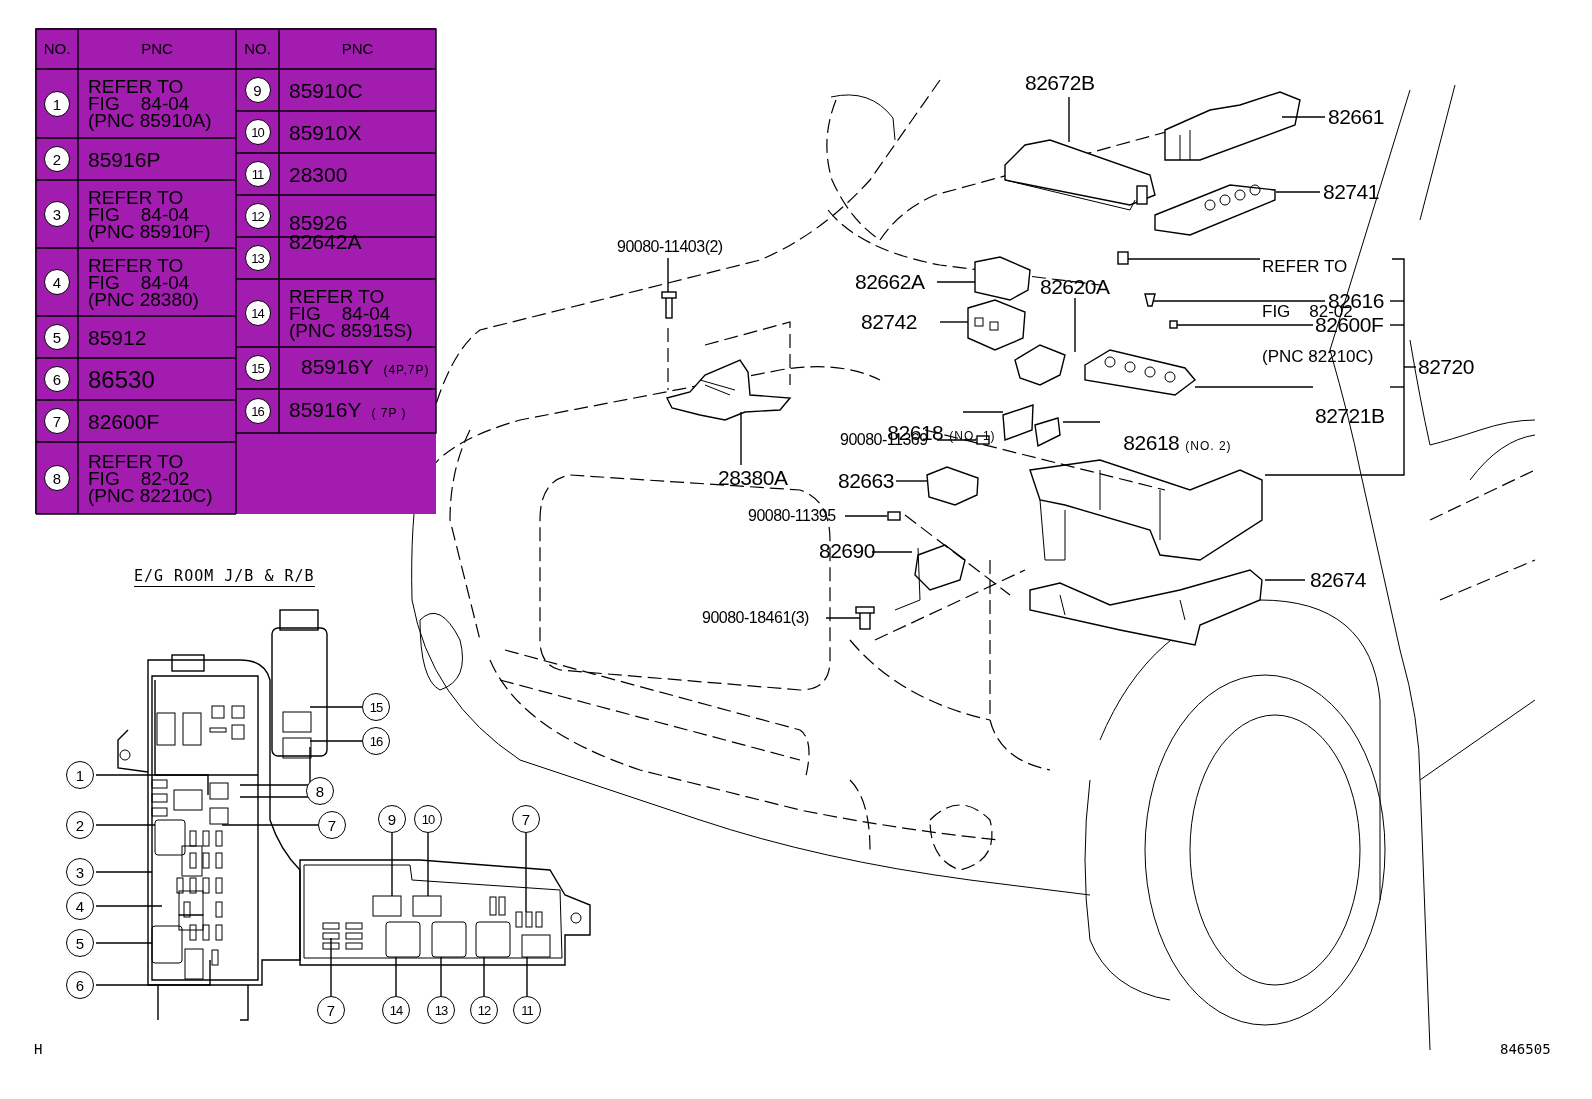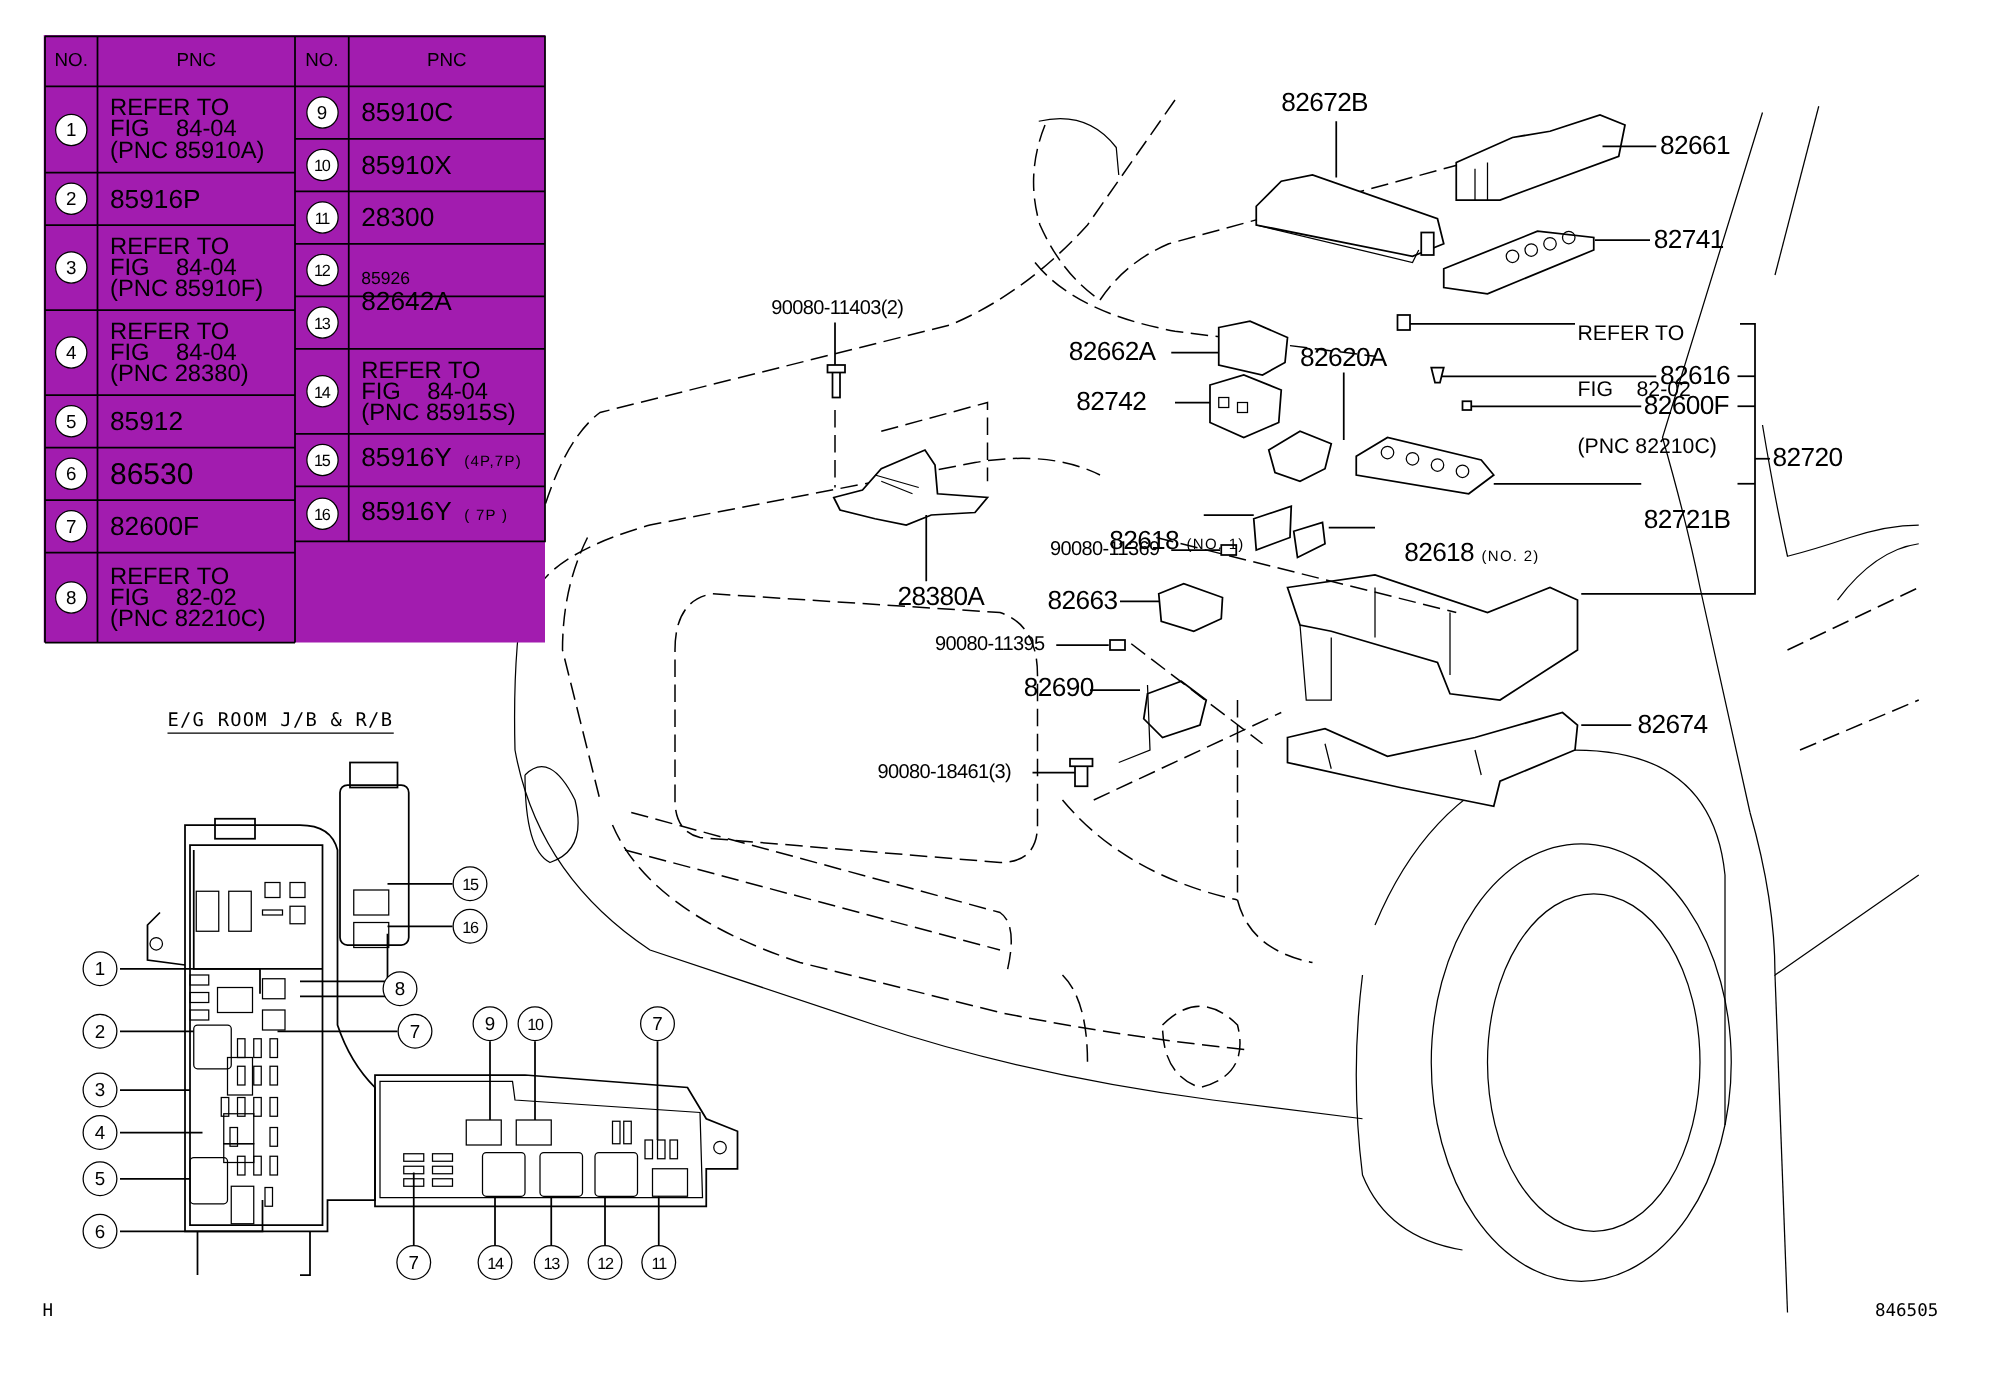--- a/index.html
+++ b/index.html
@@ -399,40 +399,40 @@
         <div class="cell num" style="left: 201px; top: 125px; width: 43px; height: 42px;">
           <div class="circ sm">11</div>
         </div>
         <div class="cell txt" style="left: 244px; top: 125px; width: 153px; height: 42px;">
           <div class="line" style="font-size: 21px;"><span>28300</span></div>
         </div>
         <div class="cell num" style="left: 201px; top: 167px; width: 43px; height: 42px;">
           <div class="circ sm">12</div>
         </div>
         <div class="cell txt" style="left: 244px; top: 167px; width: 157px; height: 42px;">
-          <div class="line" style="font-size: 14px; margin-top: 12px;"><span>85926</span></div>
+          <div class="line" style="font-size: 21px; margin-top: 12px;"><span>85926</span></div>
         </div>
         <div class="cell num" style="left: 201px; top: 209px; width: 43px; height: 42px;">
           <div class="circ sm">13</div>
         </div>
         <div class="cell txt" style="left: 244px; top: 192px; width: 157px; height: 42px;">
           <div class="line" style="font-size: 21px;"><span>82642A</span></div>
         </div>
         <div class="cell num" style="left: 201px; top: 251px; width: 43px; height: 68px;">
           <div class="circ sm">14</div>
         </div>
         <div class="cell txt" style="left: 244px; top: 251px; width: 157px; height: 68px;">
           <div class="line"><span>REFER TO</span></div>
           <div class="line"><span>FIG    84-04</span></div>
           <div class="line"><span>(PNC 85915S)</span></div>
         </div>
         <div class="cell num" style="left: 201px; top: 319px; width: 43px; height: 42px;">
           <div class="circ sm">15</div>
         </div>
-        <div class="cell txt" style="left: 244px; top: 319px; width: 157px; height: 42px;">
+        <div class="cell txt" style="left: 256px; top: 319px; width: 157px; height: 42px;">
           <div class="line" style="font-size: 21px;"><span>85916Y</span><span class="small">(4P,7P)</span></div>
         </div>
         <div class="cell num" style="left: 201px; top: 361px; width: 43px; height: 44px;">
           <div class="circ sm">16</div>
         </div>
         <div class="cell txt" style="left: 244px; top: 361px; width: 157px; height: 44px;">
           <div class="line" style="font-size: 21px;"><span>85916Y</span><span class="small">( 7P )</span></div>
         </div>
       </div>
   </div>

